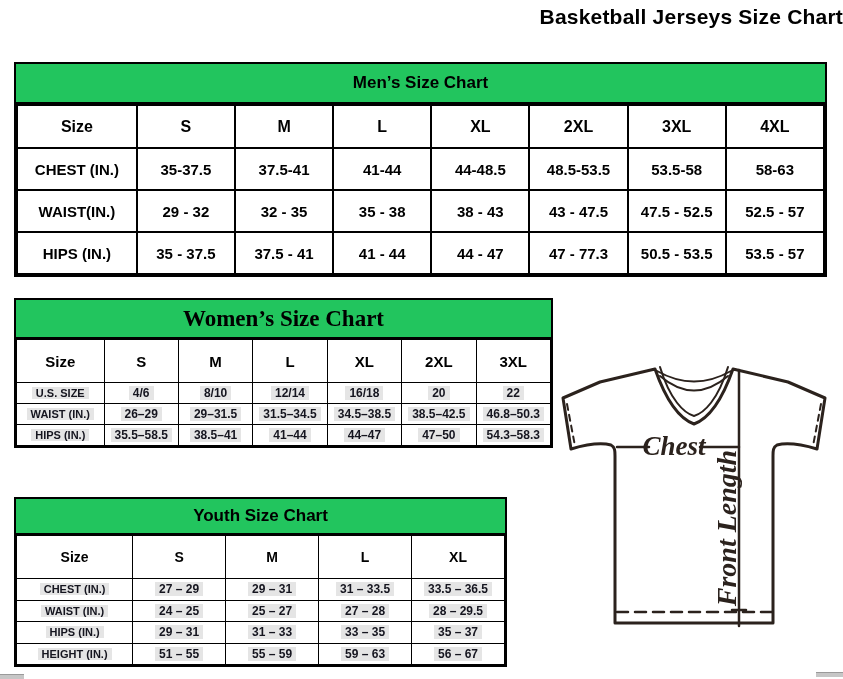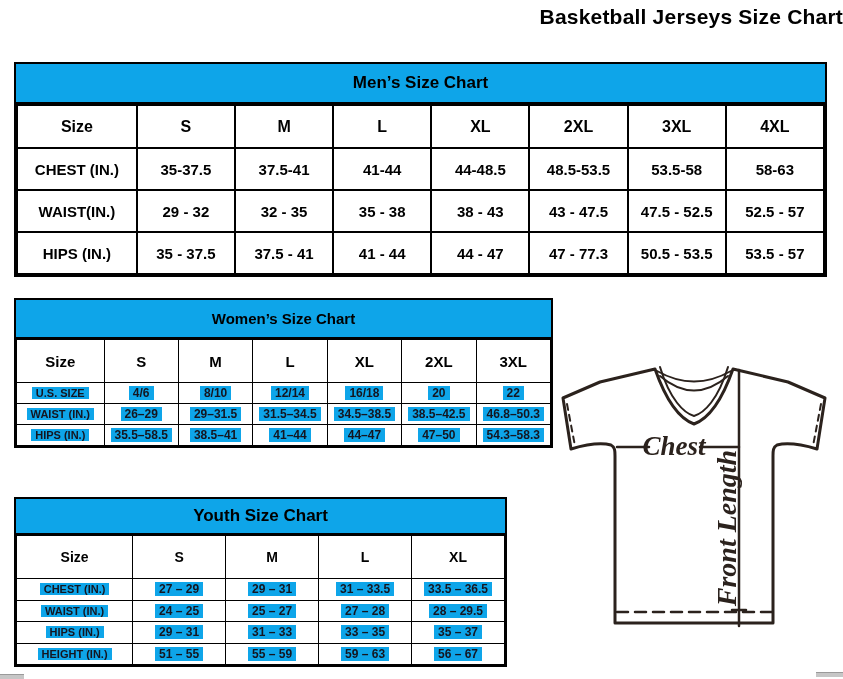--- a/index.html
+++ b/index.html
@@ -6,49 +6,49 @@
   .canvas{
     position:relative;width:843px;height:679px;background:#ffffff;
     font-family:"Liberation Sans",sans-serif;color:#000;overflow:hidden;
   }
   .page-title{
     position:absolute;top:5px;left:0;right:0;margin:0;text-align:right;
     font-size:21px;font-weight:bold;letter-spacing:0.2px;
   }
   .chart{position:absolute;border:2px solid #000;background:#fff;}
   .band{
-    background:#0ea5e9;border-bottom:2px solid #000;text-align:center;
+    background:#22c55e;border-bottom:2px solid #000;text-align:center;
     font-weight:bold;display:flex;align-items:center;justify-content:center;
   }
   #mens-chart{left:14px;top:62px;width:809px;}
   #womens-chart{left:14px;top:298px;width:535px;}
   #youth-chart{left:14px;top:497px;width:489px;}
   #mens-chart .band{height:38px;font-size:17px;}
-  #womens-chart .band{height:37px;font-size:15px;}
+  #womens-chart .band{height:37px;font-size:23px;font-family:Liberation Serif, serif;}
   #youth-chart .band{height:34px;font-size:17px;}
   table{width:100%;border-collapse:collapse;table-layout:fixed;}
   th,td{
     border:2px solid #000;text-align:center;vertical-align:middle;
     font-weight:bold;padding:0;overflow:hidden;white-space:nowrap;
   }
   
   #mens-chart thead th{height:41px;font-size:16px;}
   #mens-chart tbody th,#mens-chart tbody td{height:40px;font-size:15px;}
   #mens-chart th:first-child{width:14.6%;}
   
   #womens-chart th,#womens-chart td,#youth-chart th,#youth-chart td{border-width:1px;}
   #womens-chart thead th{height:42px;font-size:15px;}
   #womens-chart tbody th{height:20px;font-size:11px;color:#15151f;}
   #womens-chart tbody td{height:20px;font-size:12px;color:#15151f;}
   #womens-chart th:first-child{width:16.2%;}
   #youth-chart thead th{height:42px;font-size:14px;}
   #youth-chart tbody th{height:20.5px;font-size:11px;color:#15151f;}
   #youth-chart tbody td{height:20.5px;font-size:12px;color:#15151f;}
   #youth-chart th:first-child{width:23.6%;}
-  .hl{background:#0ea5e9;padding:0 4px;}
+  .hl{background:#e5e5e5;padding:0 4px;}
   
   .jersey{position:absolute;left:553px;top:358px;width:283px;height:275px;}
   .jersey text{
     font-family:"Liberation Serif","DejaVu Serif",serif;
     font-weight:bold;font-style:italic;fill:#2b221d;
   }
   
   .artifact{position:absolute;background:#c6c6c6;}
   #artifact-left{left:0;top:674px;width:24px;height:4px;border-top:1px solid #9a9a9a;}
   #artifact-right{left:816px;top:672px;width:27px;height:4px;border-top:1px solid #9a9a9a;}

